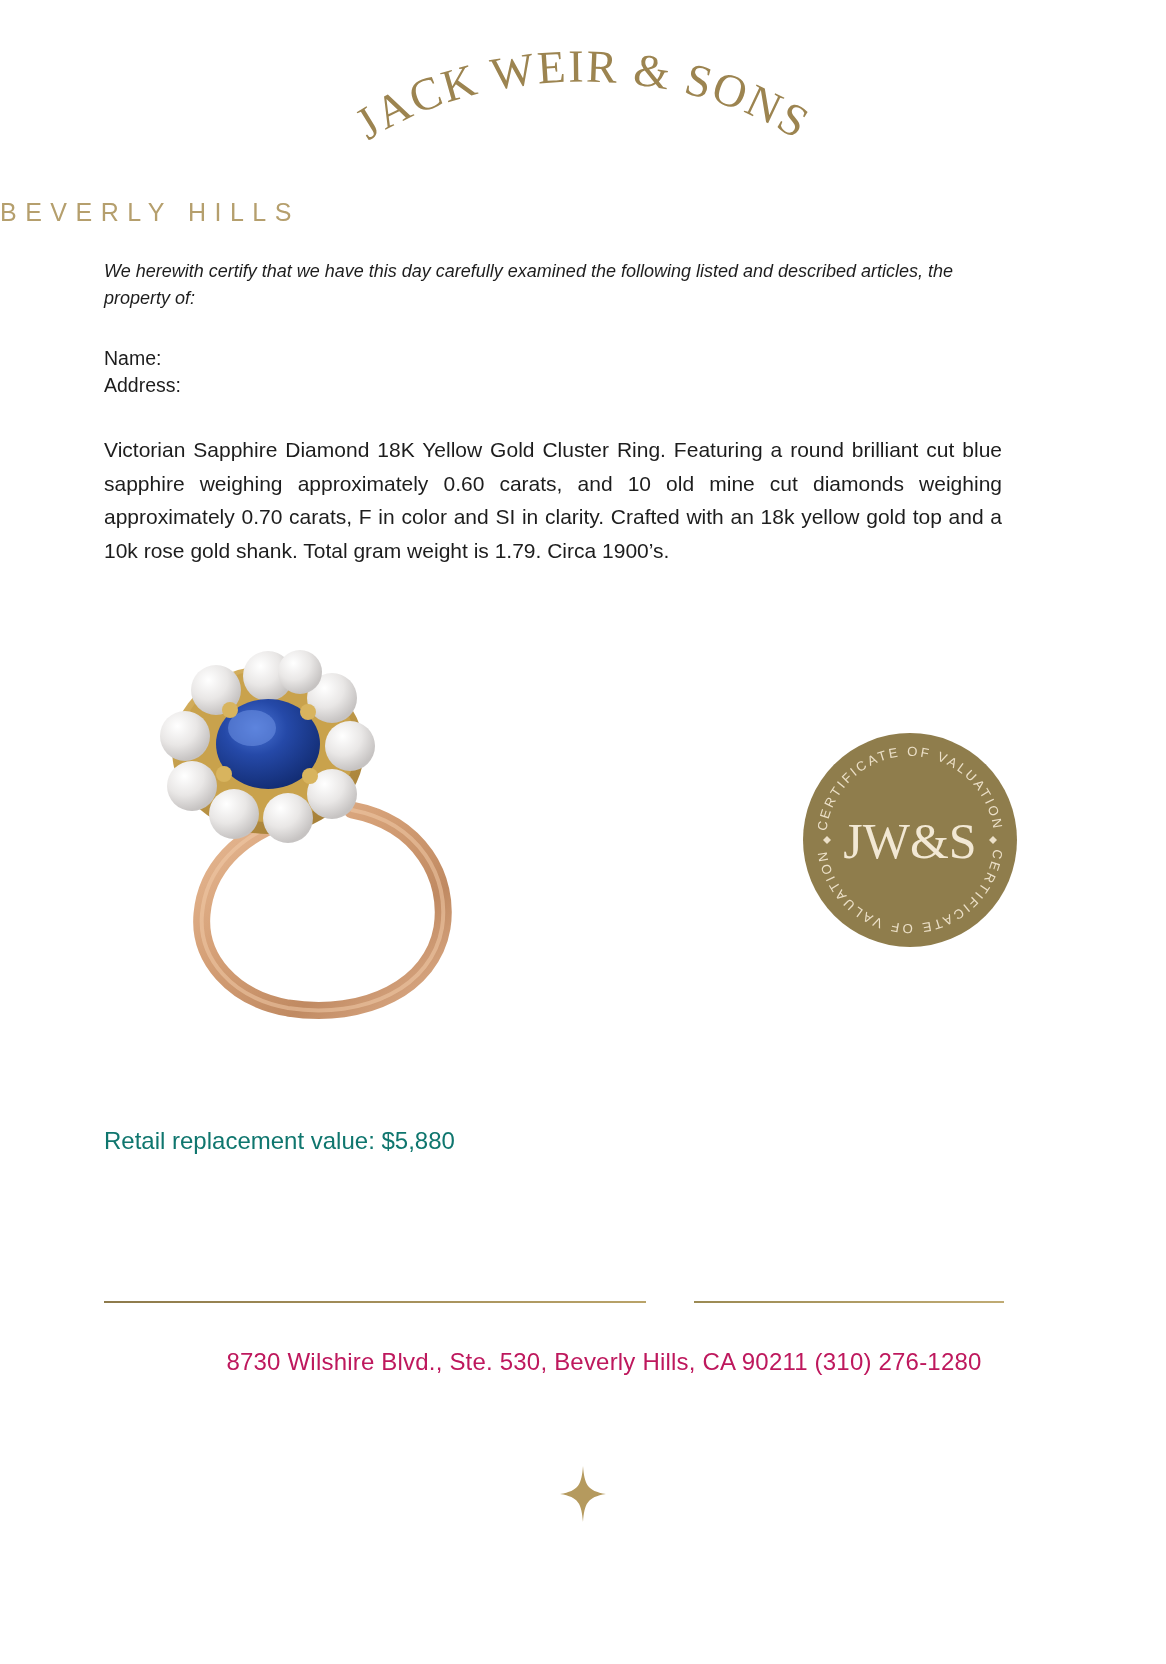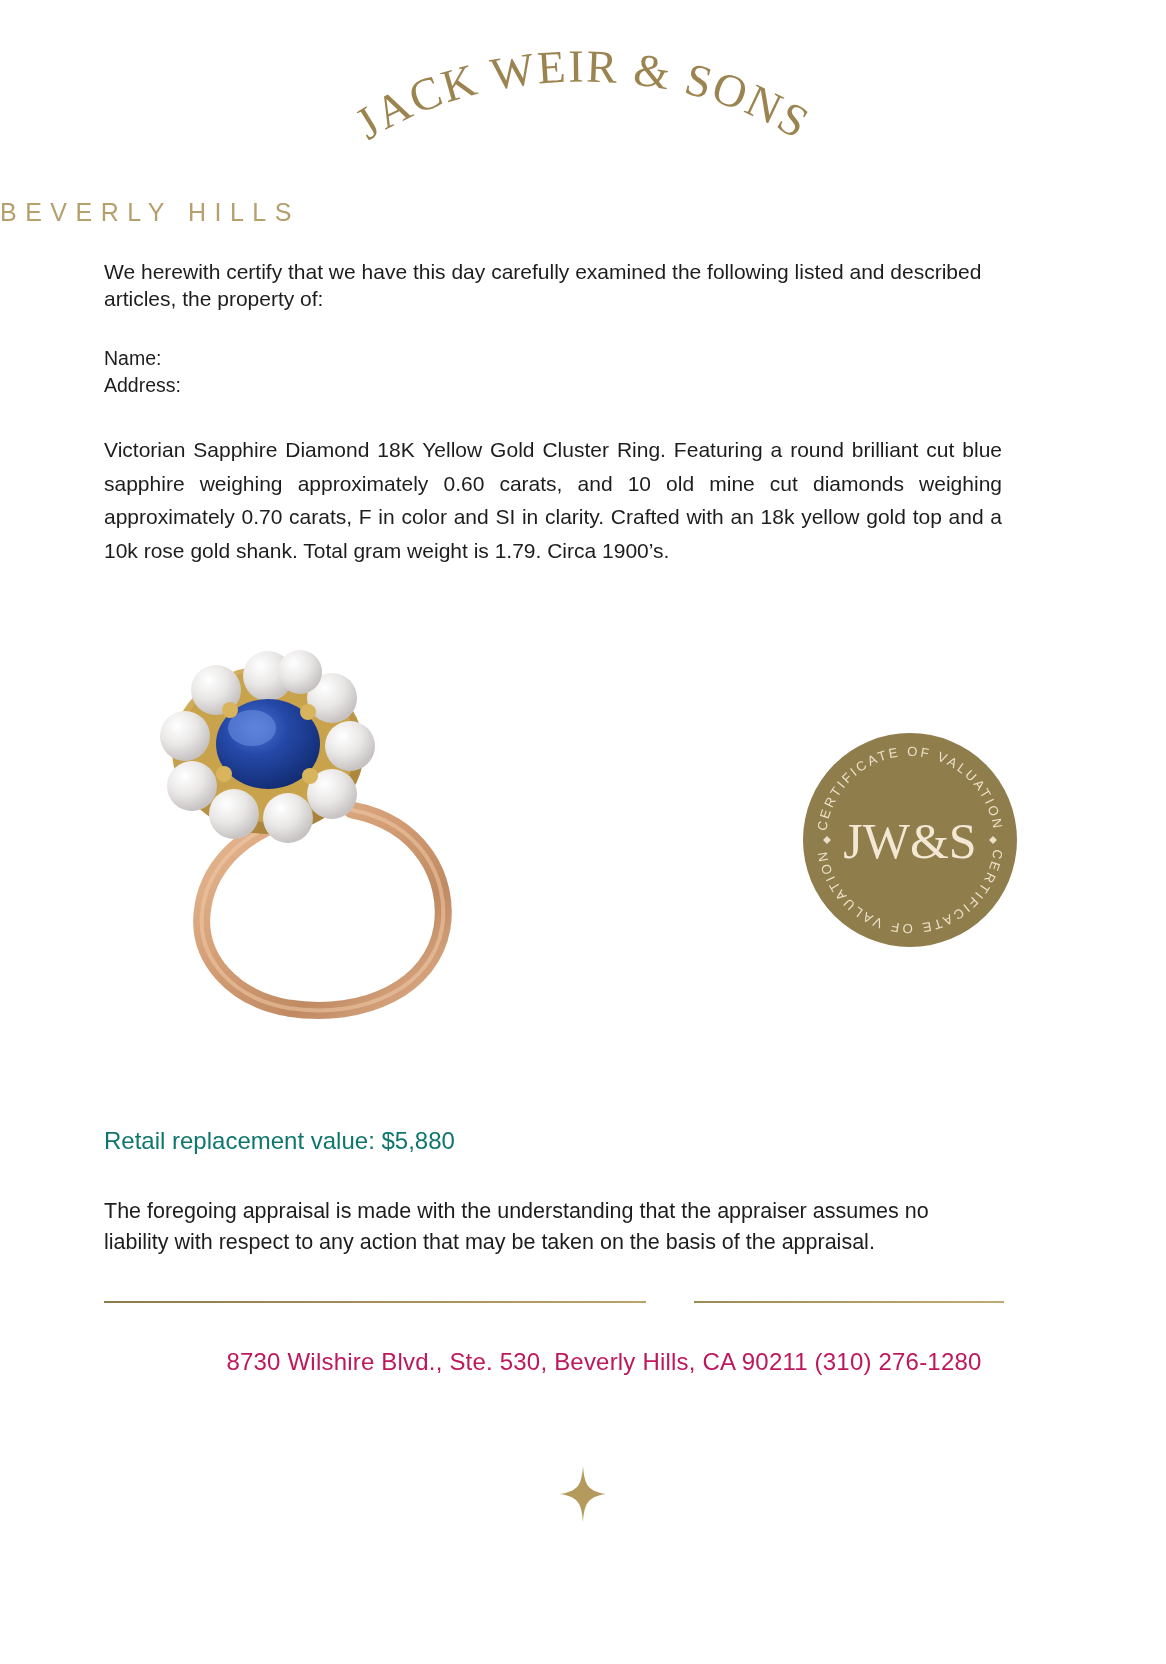--- a/index.html
+++ b/index.html
@@ -55,24 +55,25 @@
   }
 
   
   .content {
     position: absolute;
     left: 104px;
     top: 258px;
     width: 900px;
   }
   .intro {
-    font-size: 21px;
+    font-size: 18px;
     line-height: 27px;
     color: #1d1d1d;
     margin: 0;
+    font-style: italic;
   }
   .fields {
     margin: 33px 0 0 0;
     font-size: 19.5px;
     line-height: 27px;
     color: #1d1d1d;
   }
   .fields div { white-space: pre; }
 
   .description {
@@ -283,21 +284,20 @@
       <g fill="#ece0c8">
         <path d="M 186,107 L 190,103 L 194,107 L 190,111 Z"></path>
       </g>
 
       <text class="seal-monogram" x="107" y="125" text-anchor="middle">JW&amp;S</text>
     </svg>
   </div>
 
   <div class="value-line">Retail replacement value: $5,880</div>
 
-  <p class="disclaimer">The foregoing appraisal is made with the understanding that the appraiser assumes no liability with respect to any action that may be taken on the basis of the appraisal.</p>
 
   <div class="sig-left"></div>
   <div class="sig-right"></div>
 
   <div class="address">8730 Wilshire Blvd., Ste. 530, Beverly Hills, CA 90211 (310) 276-1280</div>
 
   <div class="star">
     <svg width="46" height="56" viewBox="0 0 46 56">
       <path d="M 23,0 C 24.5,18 27,25 46,28 C 27,31 24.5,38 23,56 C 21.5,38 19,31 0,28 C 19,25 21.5,18 23,0 Z" fill="#b59a5e"></path>
     </svg>

